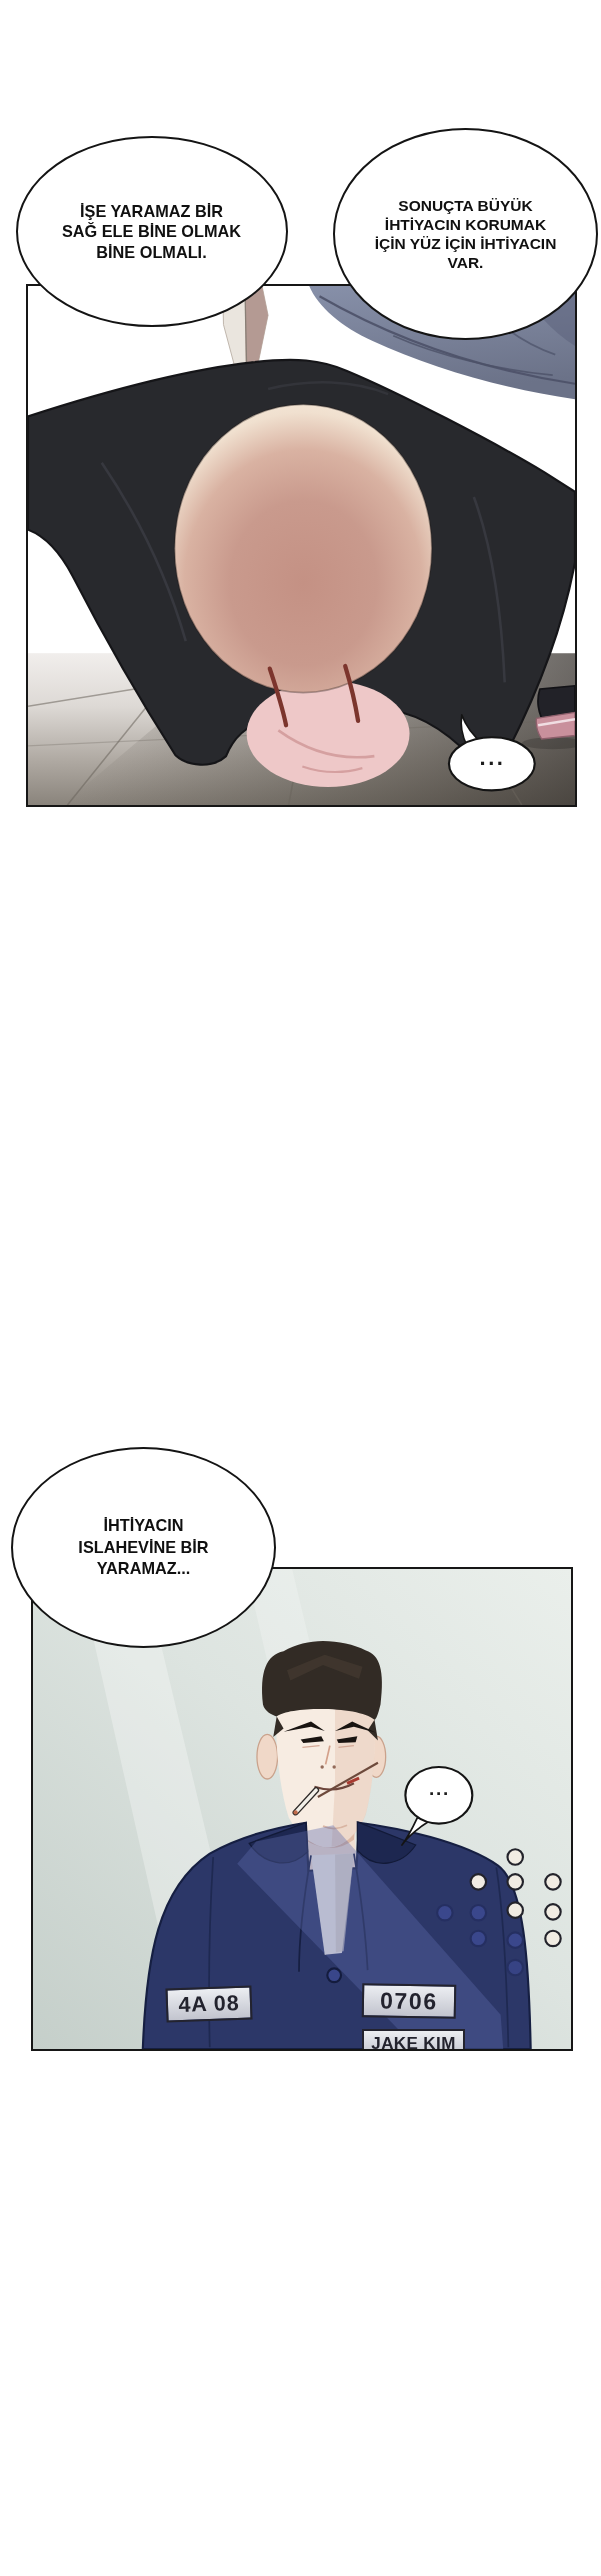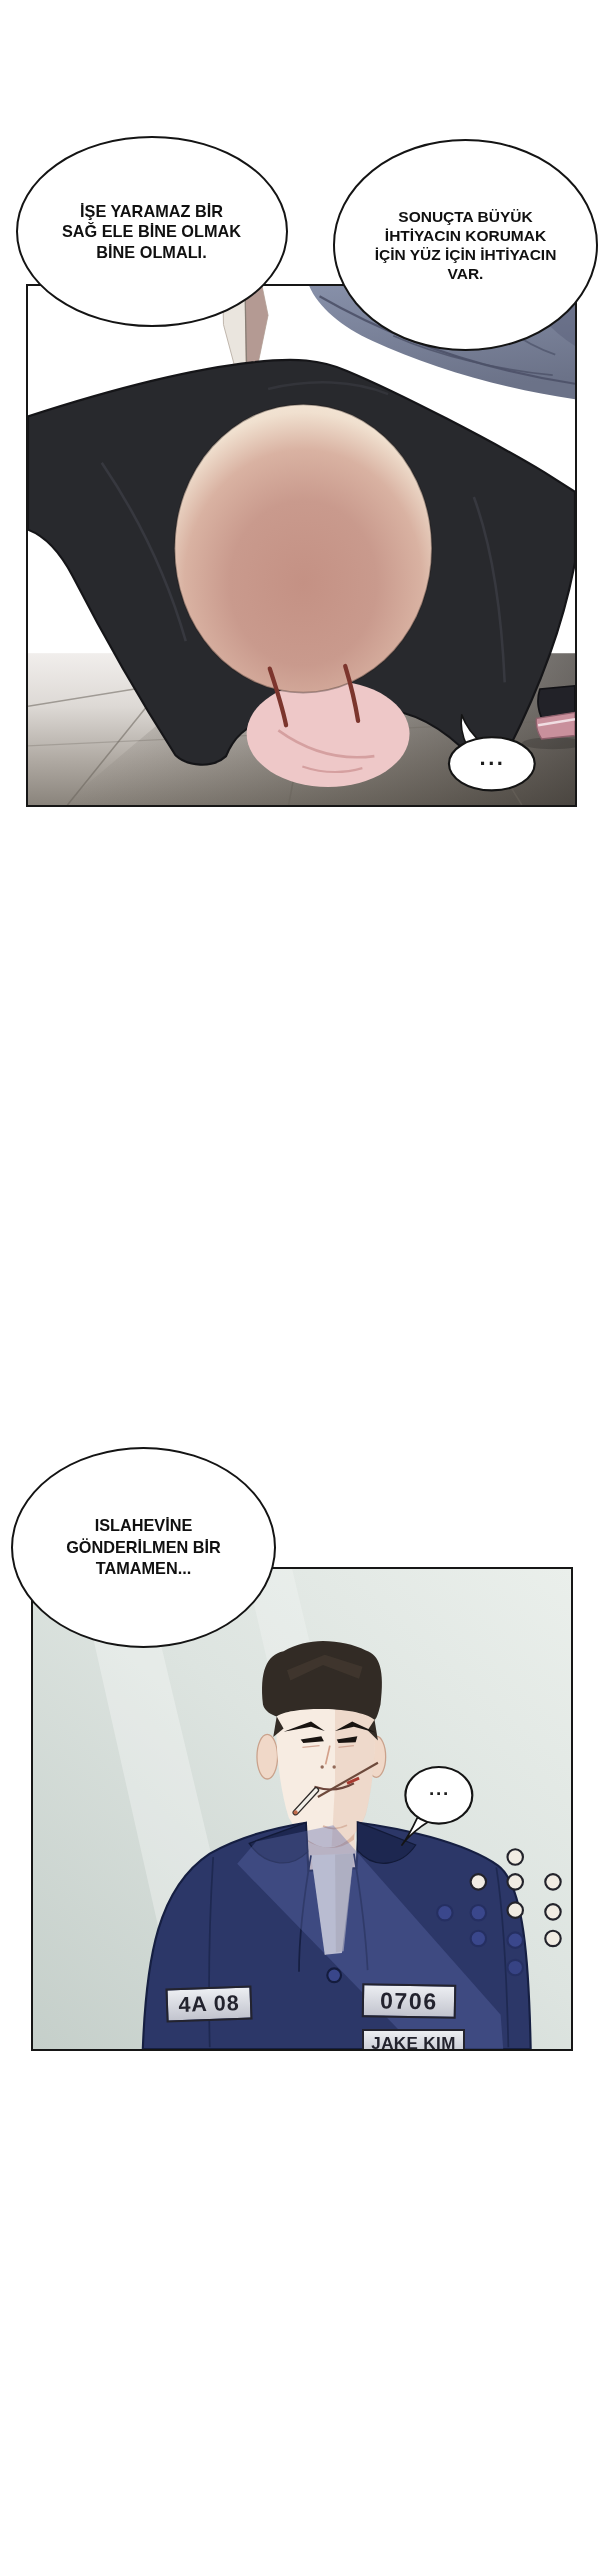--- a/index.html
+++ b/index.html
@@ -7,21 +7,21 @@
         font-family:"Liberation Sans", sans-serif;}
   .panel{position:absolute;border:2.6px solid #161616;box-sizing:border-box;overflow:hidden;background:#fff;}
   .panel svg{display:block;width:100%;height:100%;}
   #panel-1{left:26px;top:284px;width:551px;height:523px;}
   #panel-2{left:31px;top:1567px;width:542px;height:484px;}
   .bubble{position:absolute;background:#ffffff;border:2.6px solid #141414;border-radius:50%;
           display:flex;flex-direction:column;align-items:center;justify-content:center;
           text-align:center;z-index:6;color:#101010;font-weight:bold;}
   .bubble .ln{display:block;white-space:nowrap;}
   #bubble-top-left{left:15.5px;top:136px;width:268px;height:187px;font-size:16.3px;line-height:20.6px;}
-  #bubble-top-right{left:333px;top:139px;width:261px;height:208px;font-size:15.5px;line-height:19px;}
+  #bubble-top-right{left:333px;top:128px;width:261px;height:208px;font-size:15.5px;line-height:19px;}
   #bubble-mid-left{left:11px;top:1447px;width:261px;height:197px;font-size:16.3px;line-height:21.5px;}
   #bubble-mid-right{left:343px;top:1468px;width:249px;height:192px;font-size:16.3px;line-height:21.5px;}
   .dots{position:absolute;z-index:4;text-align:center;color:#1c1c1c;font-weight:bold;}
   #dots-1{left:430px;top:465px;width:69px;height:26px;font-size:22px;letter-spacing:2.6px;transform:translateY(-6px);}
   #dots-2{left:372px;top:214px;width:69px;height:24px;font-size:19px;letter-spacing:1.7px;transform:translateY(-5.2px);}
   .patch{position:absolute;z-index:3;background:linear-gradient(180deg,#eceef2,#c2c4ce);
          border:2.6px solid #23232e;color:#23232e;font-weight:bold;box-sizing:border-box;
          display:flex;align-items:center;justify-content:center;white-space:nowrap;}
   #patch-cell{left:133px;top:418px;width:86px;height:34px;font-size:21.5px;letter-spacing:0.9px;transform:rotate(-2deg);}
   #patch-number{left:329px;top:415px;width:94px;height:34px;font-size:23px;letter-spacing:1.7px;transform:rotate(1deg);}
@@ -224,20 +224,20 @@
   </div>
 
   <div class="bubble" id="bubble-top-right">
     <span class="ln">SONUÇTA BÜYÜK</span>
     <span class="ln">İHTİYACIN KORUMAK</span>
     <span class="ln">İÇİN YÜZ İÇİN İHTİYACIN</span>
     <span class="ln">VAR.</span>
   </div>
 
   <div class="bubble" id="bubble-mid-left">
-    <span class="ln">ISLAHEVİNE</span>
-    <span class="ln">GÖNDERİLMEN BİR</span>
-    <span class="ln">TAMAMEN...</span>
+    <span class="ln">İHTİYACIN</span>
+    <span class="ln">ISLAHEVİNE BİR</span>
+    <span class="ln">YARAMAZ...</span>
   </div>
 
 
 </div>
 
 
 </body></html>

